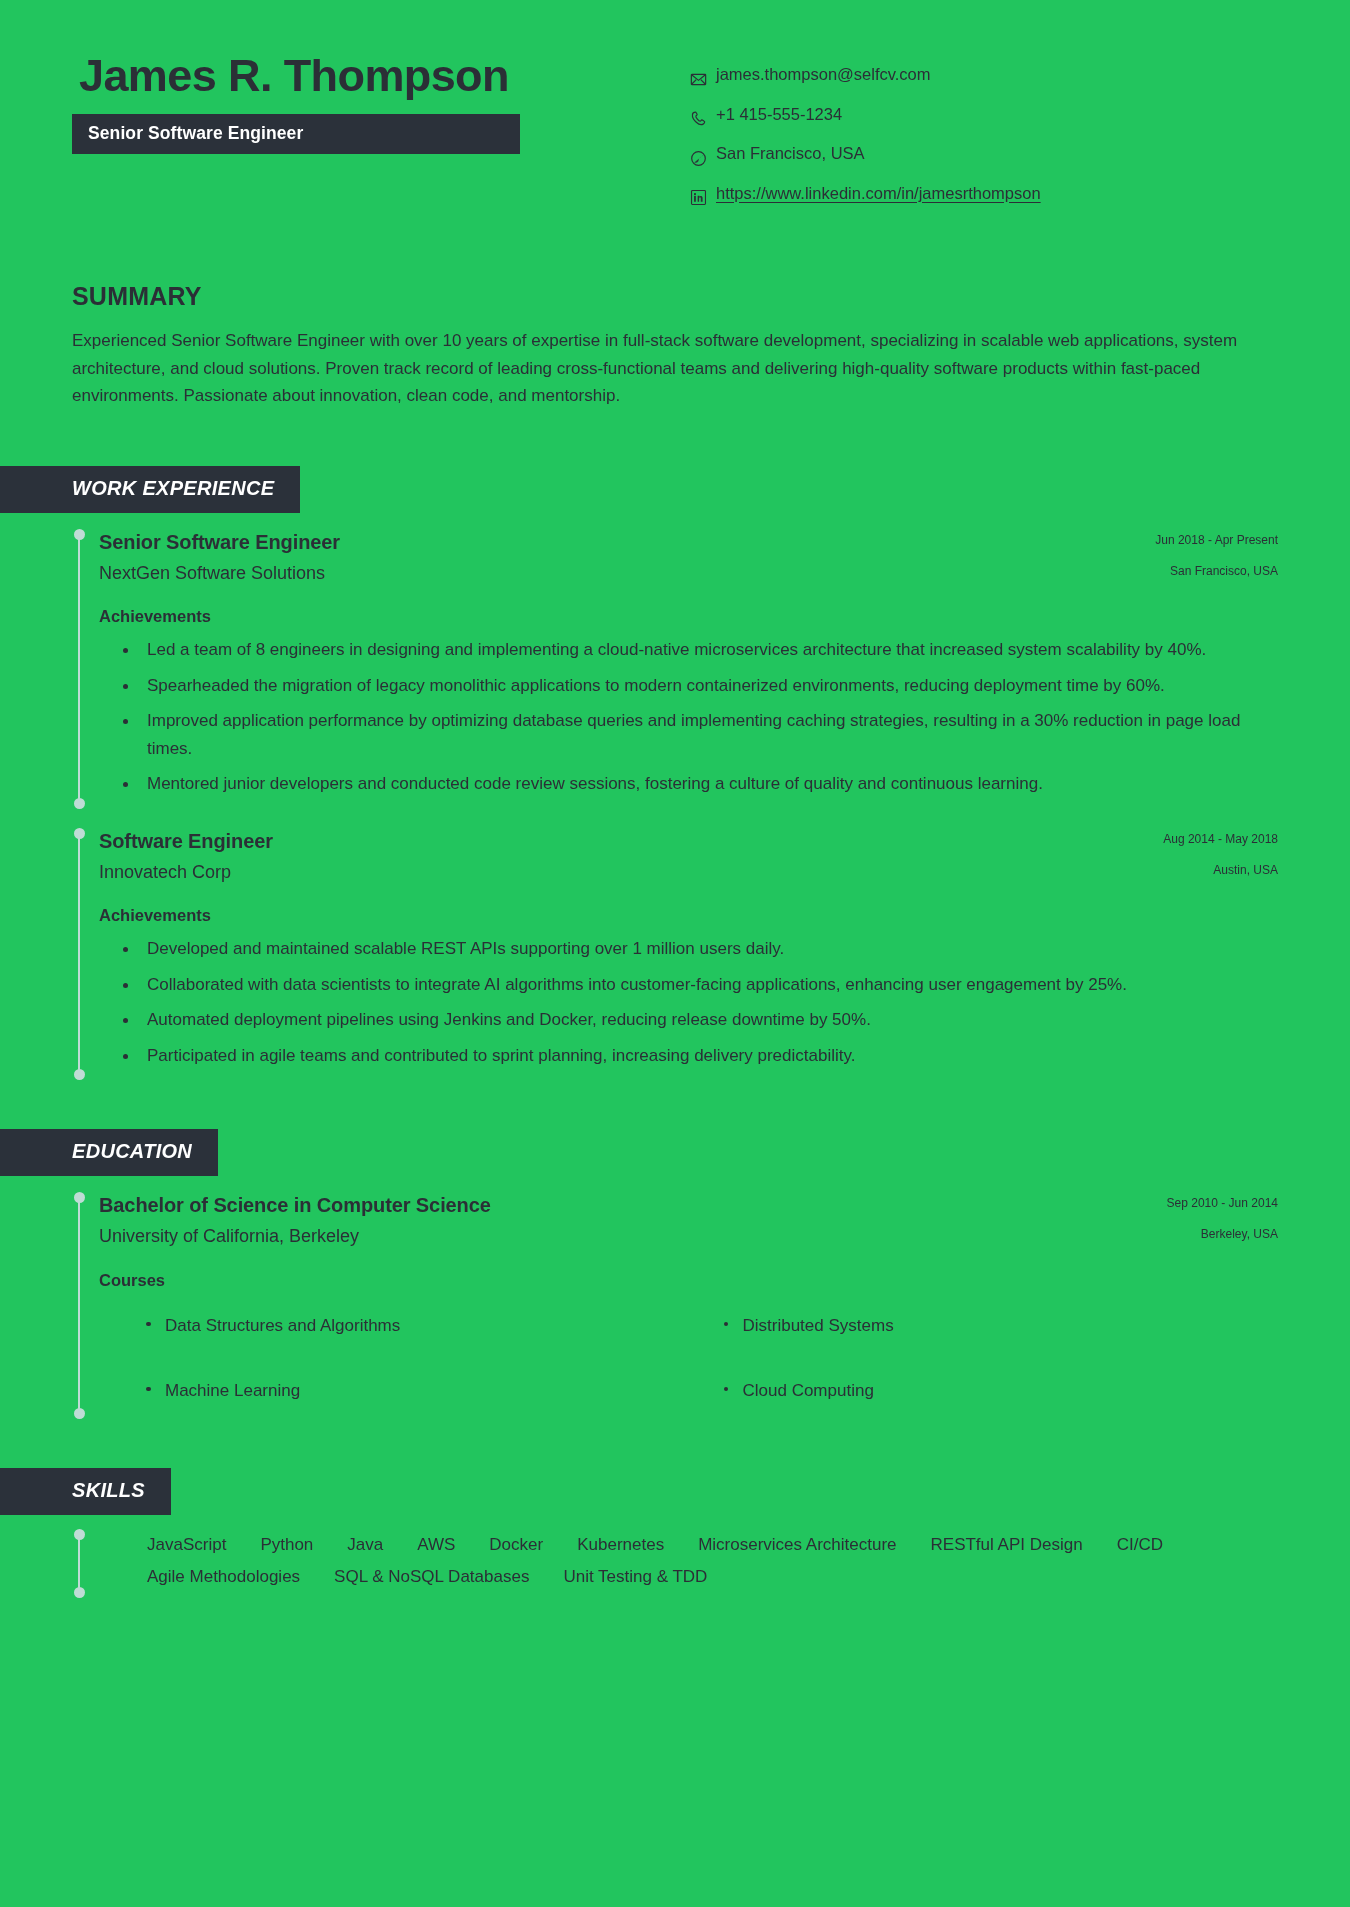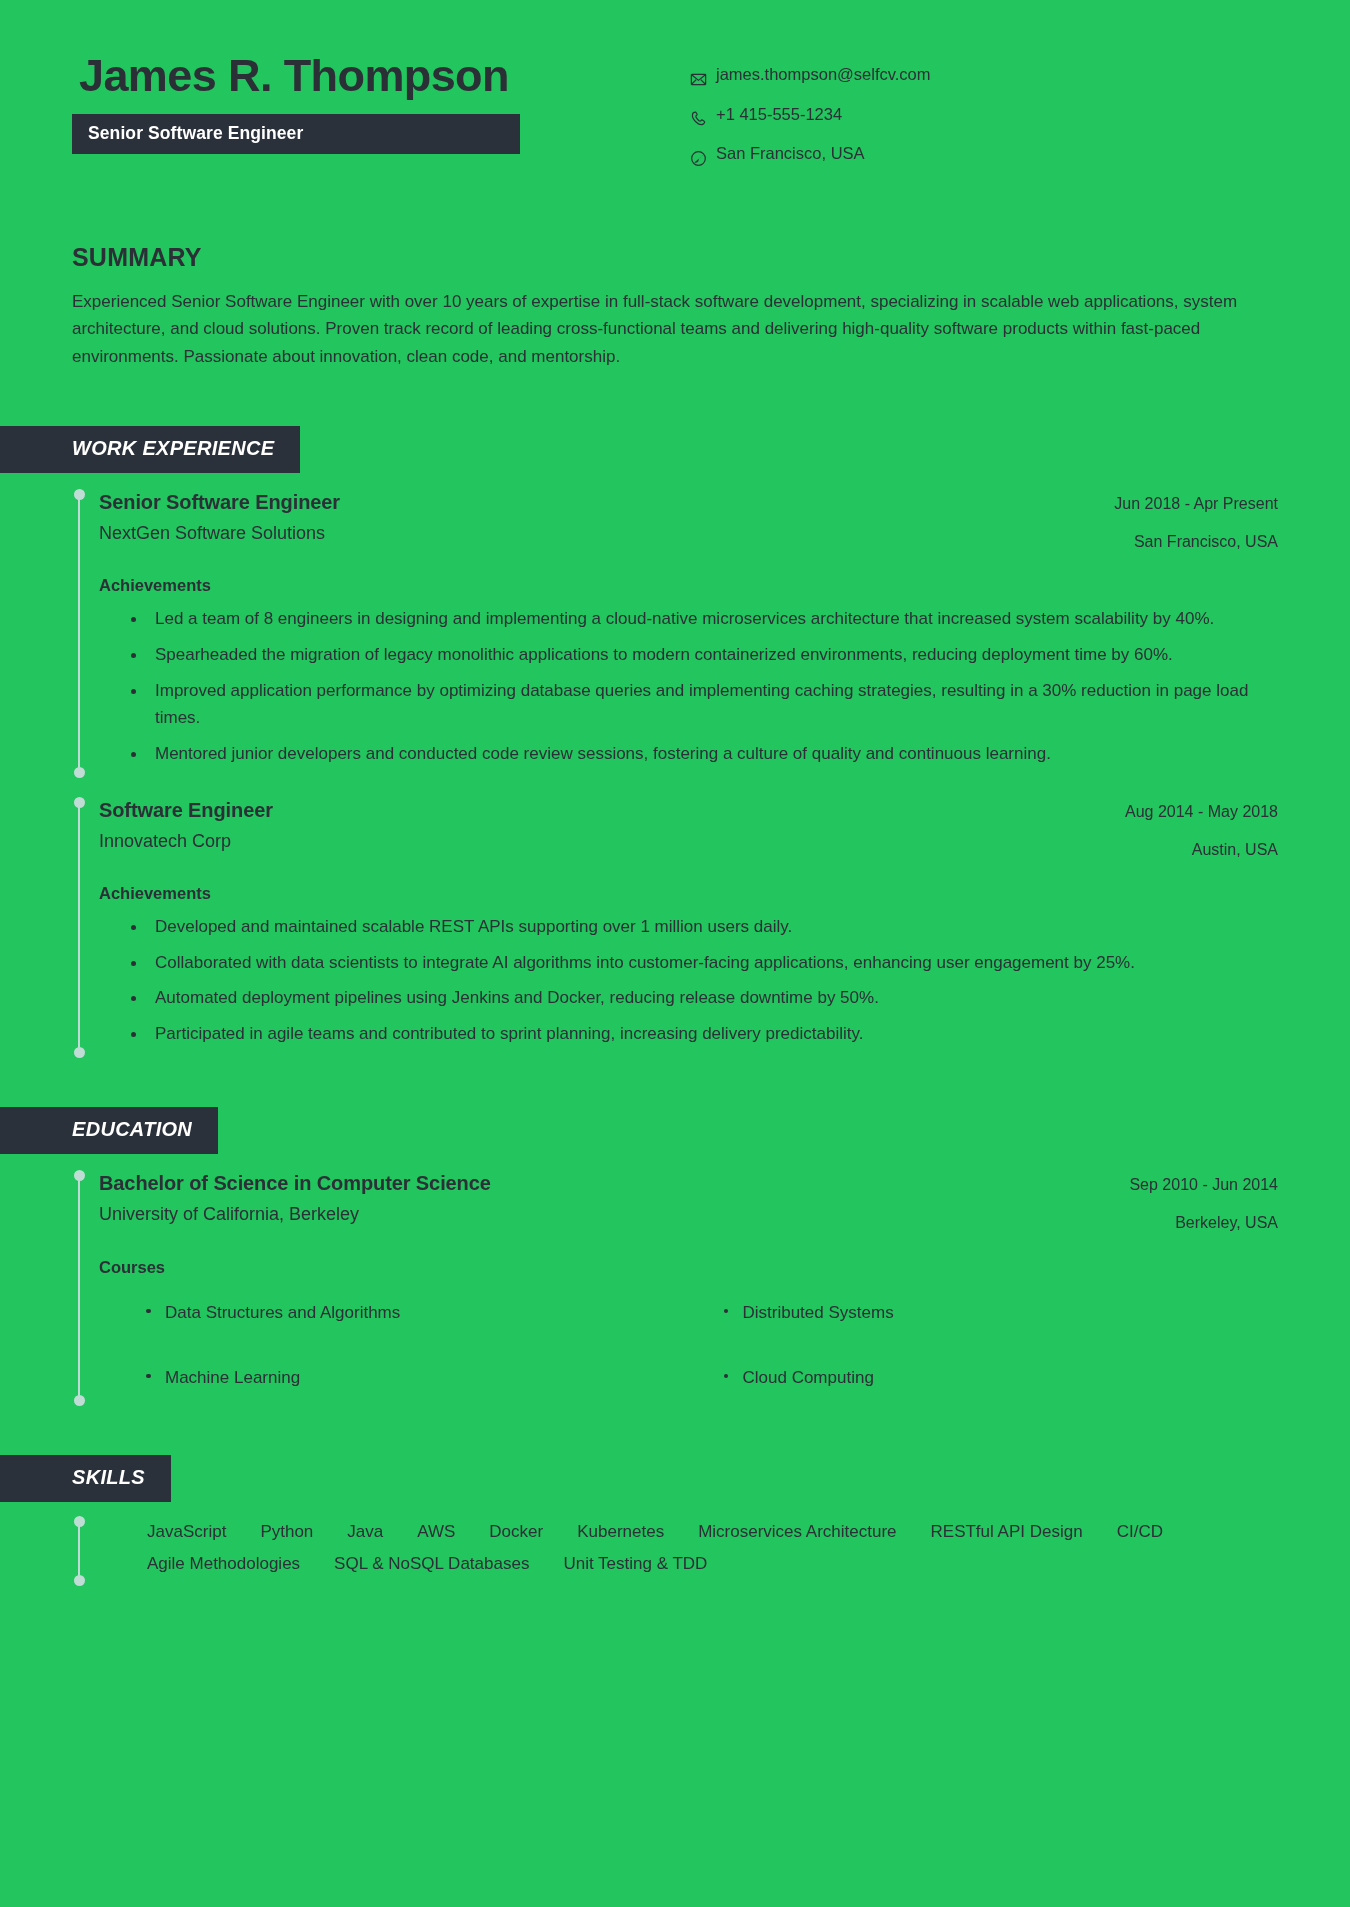--- a/index.html
+++ b/index.html
@@ -171,21 +171,21 @@
   }
 
   .entry-org {
     font-size: 18px;
     color: #2b2f36;
     margin-top: 6px;
     line-height: 1.35;
   }
 
   .entry-date, .entry-loc {
-    font-size: 16px;
+    font-size: 12px;
     color: #2b2f36;
     line-height: 1.6;
   }
   .entry-loc { margin-top: 12px; }
 
   .sub-label {
     font-size: 16.5px;
     font-weight: 700;
     color: #2b2f36;
     margin-top: 22px;
@@ -196,21 +196,20 @@
     padding-left: 40px;
   }
 
   .bullets li {
     font-size: 17px;
     line-height: 1.62;
     color: #2b2f36;
     margin-bottom: 8px;
     padding-left: 8px;
     max-width: 1120px;
-    margin-left: 8px;
   }
   .bullets li::marker { font-size: 15px; }
 
   
   .courses-grid {
     margin-top: 12px;
     display: grid;
     grid-template-columns: 1fr 1fr;
     column-gap: 30px;
     row-gap: 0px;
@@ -315,20 +314,31 @@
       <div class="contact-row">
         <span class="contact-icon">
           <svg width="17" height="17" viewBox="0 0 20 20" fill="none" stroke="#2b2f36" stroke-width="1.4">
             <circle cx="10" cy="10" r="8"></circle>
             <path d="M16.4 5.4 C14.8 7.6 12.4 8.2 11 9.6 C9.8 10.8 10.6 12.4 9.4 13.8 C8.4 15 6.6 15.3 5 14.6" fill="#2b2f36" stroke="none" opacity="0.92"></path>
           </svg>
         </span>
         <span class="contact-text">San Francisco, USA</span>
       </div>
 
+      <div class="contact-row">
+        <span class="contact-icon">
+          <svg width="17" height="17" viewBox="0 0 20 20" fill="none" stroke="#2b2f36" stroke-width="1.3">
+            <rect x="1.8" y="1.8" width="16.4" height="16.4" rx="1"></rect>
+            <rect x="4.8" y="8" width="2.1" height="7" fill="#2b2f36" stroke="none"></rect>
+            <rect x="4.7" y="4.9" width="2.3" height="2.1" fill="#2b2f36" stroke="none"></rect>
+            <path d="M9 15 V8 h2 v1 c0.6-1 3.8-1.3 3.8 1.6 V15 h-2.1 v-4 c0-1.6-2-1.5-2 0 V15 Z" fill="#2b2f36" stroke="none"></path>
+          </svg>
+        </span>
+        <span class="contact-text link">https://www.linkedin.com/in/jamesrthompson</span>
+      </div>
 
     </div>
   </div>
 
   <div class="summary-wrap">
     <div class="plain-heading">SUMMARY</div>
     <div class="summary-text">Experienced Senior Software Engineer with over 10 years of expertise in full-stack software development, specializing in scalable web applications, system architecture, and cloud solutions. Proven track record of leading cross-functional teams and delivering high-quality software products within fast-paced environments. Passionate about innovation, clean code, and mentorship.</div>
   </div>
 
   <div class="banner-wrap">

